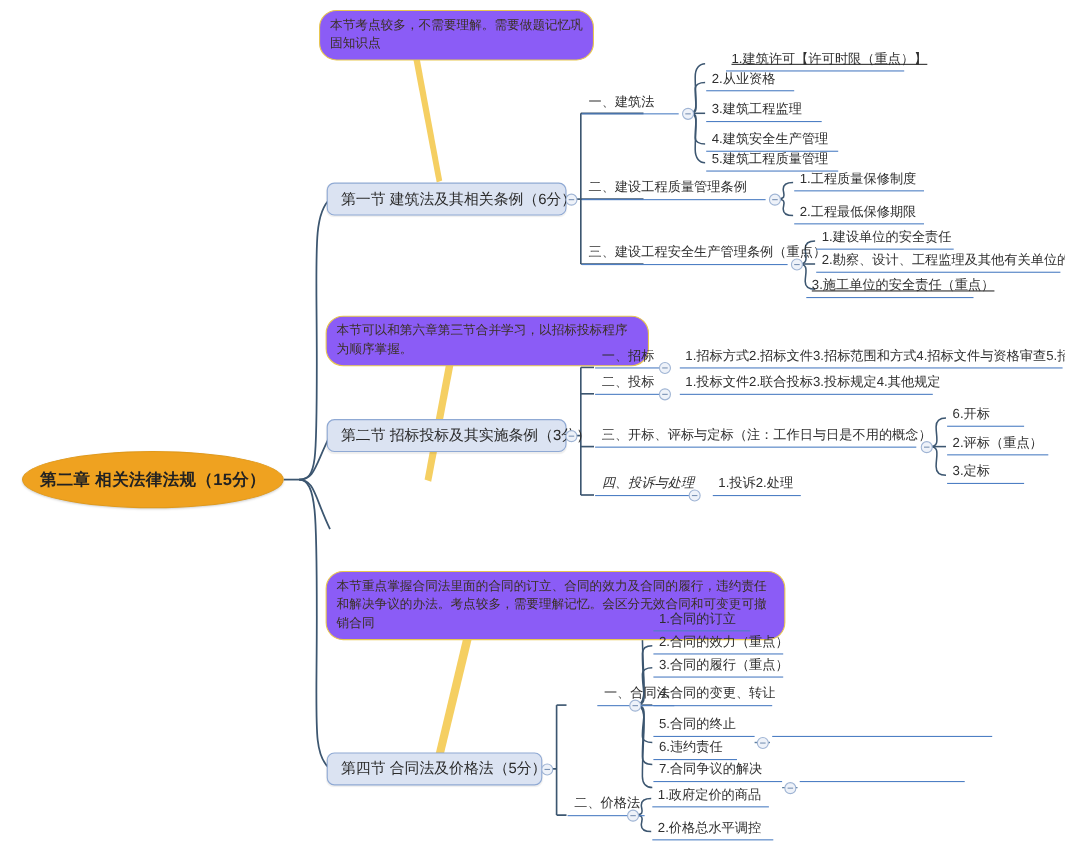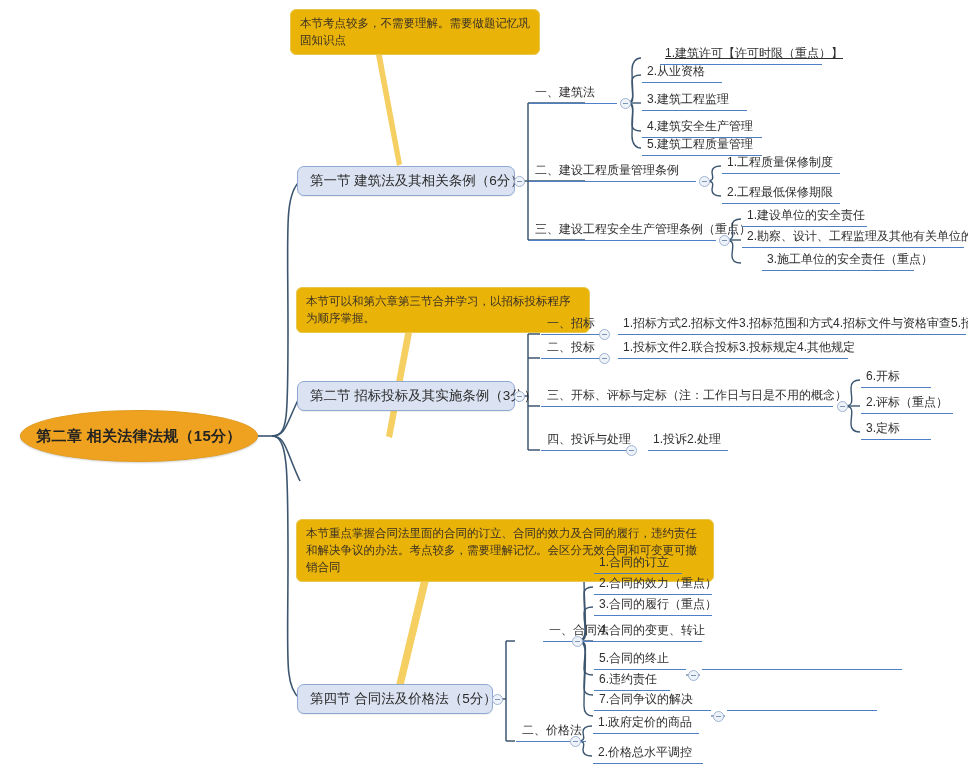--- a/index.html
+++ b/index.html
@@ -46,23 +46,23 @@
     border: 1px solid #8fa9d4;
     border-radius: 7px;
     color: #2b2b2b;
     font-size: 13.5px;
     height: 30px;
     box-shadow: 0 1px 1px rgba(0,0,0,.07);
   }
 
   
   .note {
-    background: #eab308;
+    background: #8b5cf6;
     border: 1px solid #e8c74f;
-    border-radius: 6px;
+    border-radius: 16px;
     color: #3a3125;
     font-size: 11.5px;
     line-height: 17px;
     padding: 5px 9px;
     white-space: normal;
   }
 
   
   .l2 {
     display: flex; align-items: flex-end;
@@ -267,21 +267,21 @@
   <div class="node leaf" style="left:722px; top:185px; width:118px;">
     <span>2.工程最低保修期限</span>
   </div>
 
   <div class="node leaf" style="left:742px; top:208px; width:125px;">
     <span>1.建设单位的安全责任</span>
   </div>
   <div class="node leaf" style="left:742px; top:229px; width:222px;">
     <span>2.勘察、设计、工程监理及其他有关单位的安全责任</span>
   </div>
-  <div class="node leaf" style="left:762px; top:252px; width:152px;">
+  <div class="node leaf" style="left:733px; top:252px; width:152px;text-decoration:underline;">
     <span>3.施工单位的安全责任（重点）</span>
   </div>
 
   <div class="node l2" style="left:541px; top:316px; width:62px;">
     <span>一、招标</span>
   </div>
   <div class="toggle" style="left:599px; top:329px;"></div>
   <div class="node leaf" style="left:618px; top:316px; width:348px;">
     <span>1.招标方式2.招标文件3.招标范围和方式4.招标文件与资格审查5.招标工作的实施</span>
   </div>
@@ -301,21 +301,21 @@
   <div class="node leaf" style="left:861px; top:369px; width:70px;">
     <span>6.开标</span>
   </div>
   <div class="node leaf" style="left:861px; top:395px; width:92px;">
     <span>2.评标（重点）</span>
   </div>
   <div class="node leaf" style="left:861px; top:421px; width:70px;">
     <span>3.定标</span>
   </div>
 
-  <div class="node l2" style="left:541px; top:432px; width:88px;">
+  <div class="node l2" style="left:541px; top:432px; width:88px;font-style:italic;">
     <span>四、投诉与处理</span>
   </div>
   <div class="toggle" style="left:626px; top:445px;"></div>
   <div class="node leaf" style="left:648px; top:432px; width:80px;">
     <span>1.投诉2.处理</span>
   </div>
 
   <div class="node l2" style="left:516px; top:623px; width:70px;margin-left:27px;">
     <span>一、合同法</span>
   </div>

